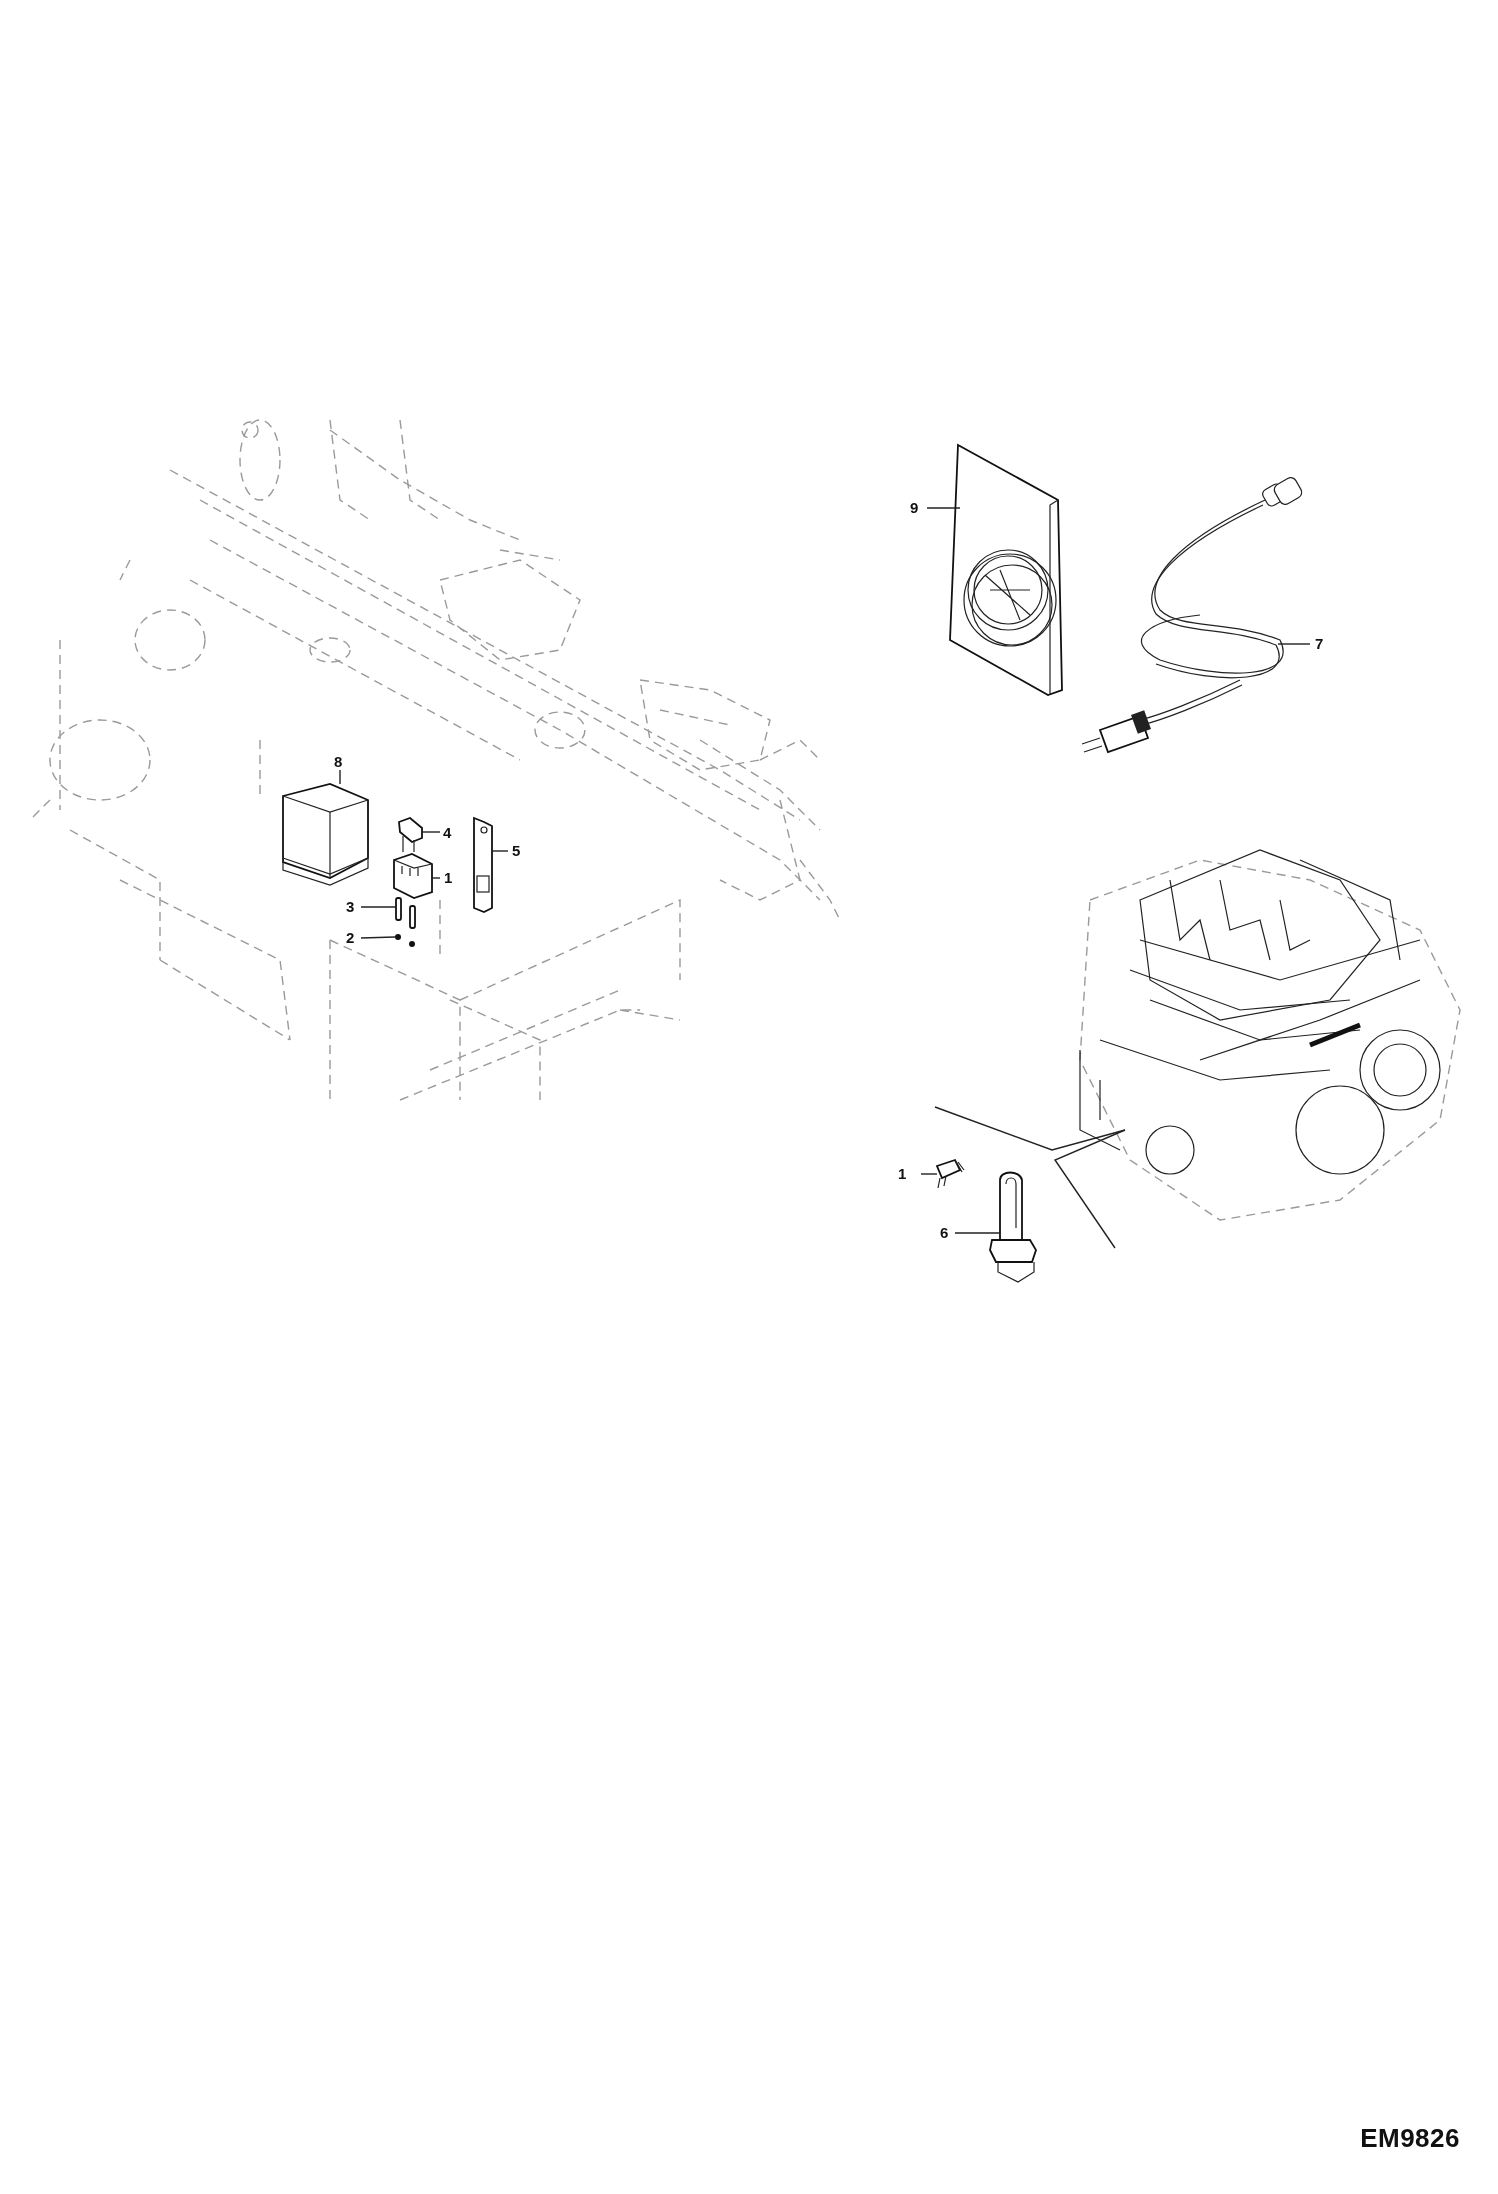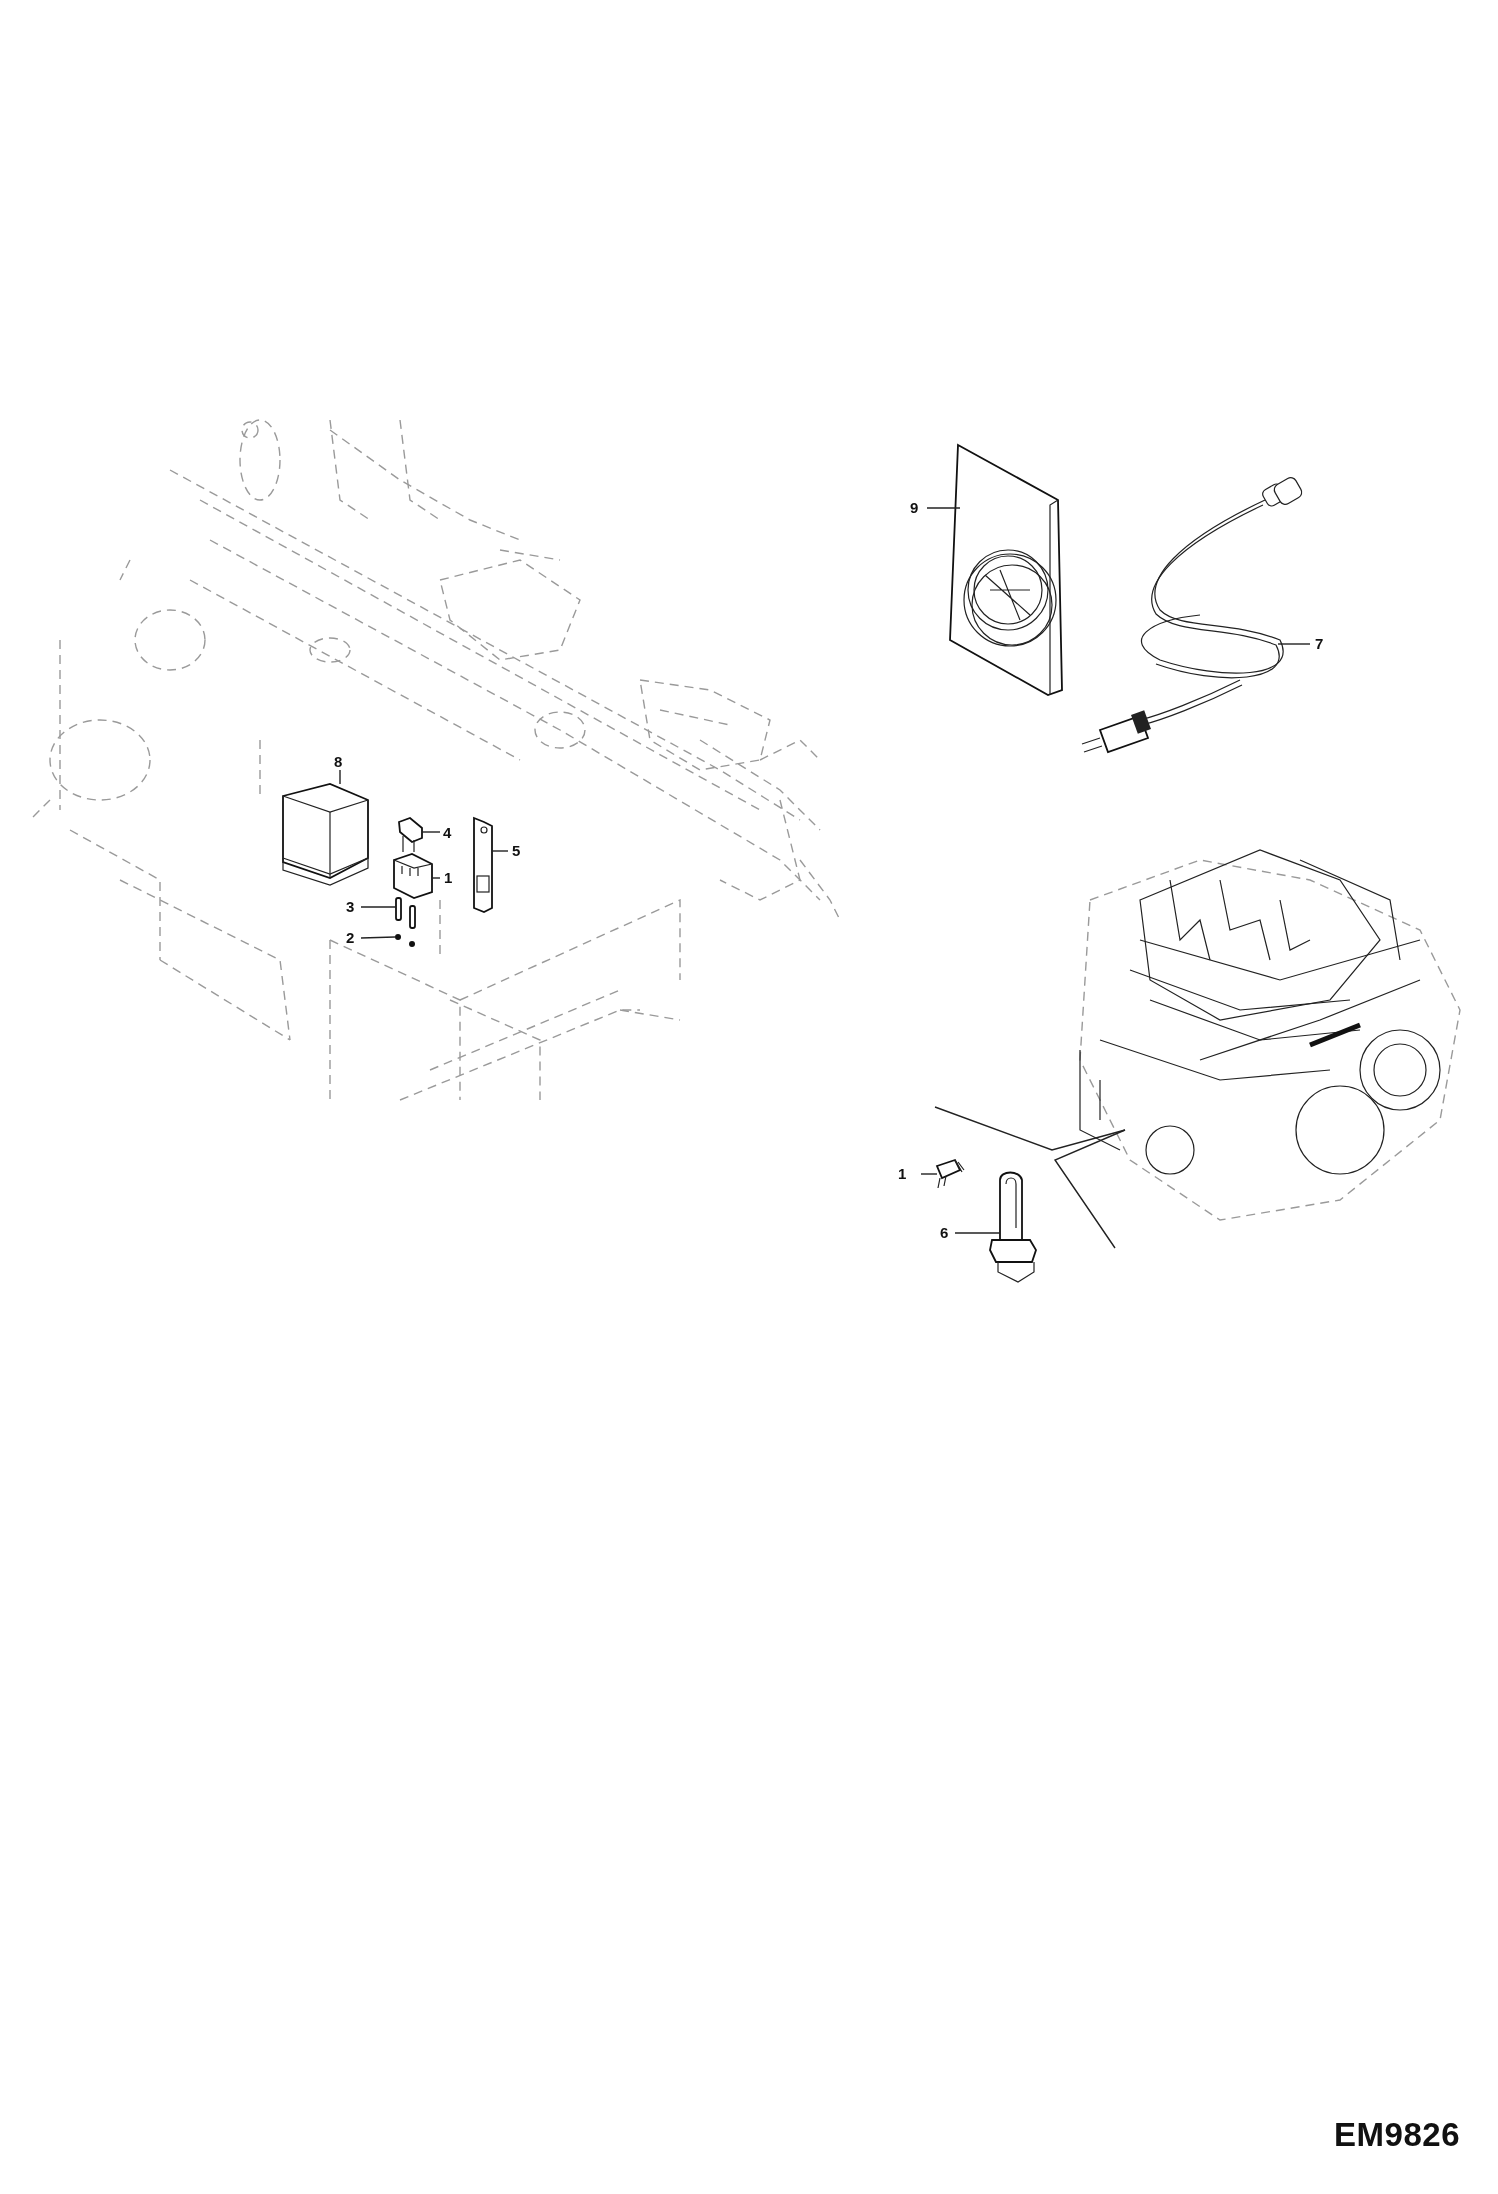--- a/index.html
+++ b/index.html
@@ -27,21 +27,21 @@
       font-size: 15px;
       color: #111;
       line-height: 1;
     }
     .fig-code {
       position: absolute;
       right: 38px;
       bottom: 40px;
       font-family: "Liberation Sans", sans-serif;
       font-weight: bold;
-      font-size: 33px;
+      font-size: 26px;
       color: #111;
       letter-spacing: 0.5px;
       margin-left: 44px;
     }
     svg .ghost { stroke: #9a9a9a; stroke-width: 1.4; fill: none; stroke-dasharray: 9 6; }
     svg .solid { stroke: #111; stroke-width: 1.8; fill: none; }
     svg .thin { stroke: #222; stroke-width: 1.2; fill: none; }
     svg .leader { stroke: #222; stroke-width: 1.4; fill: none; }
     svg .fillw { fill: #fff; }
   </style>

